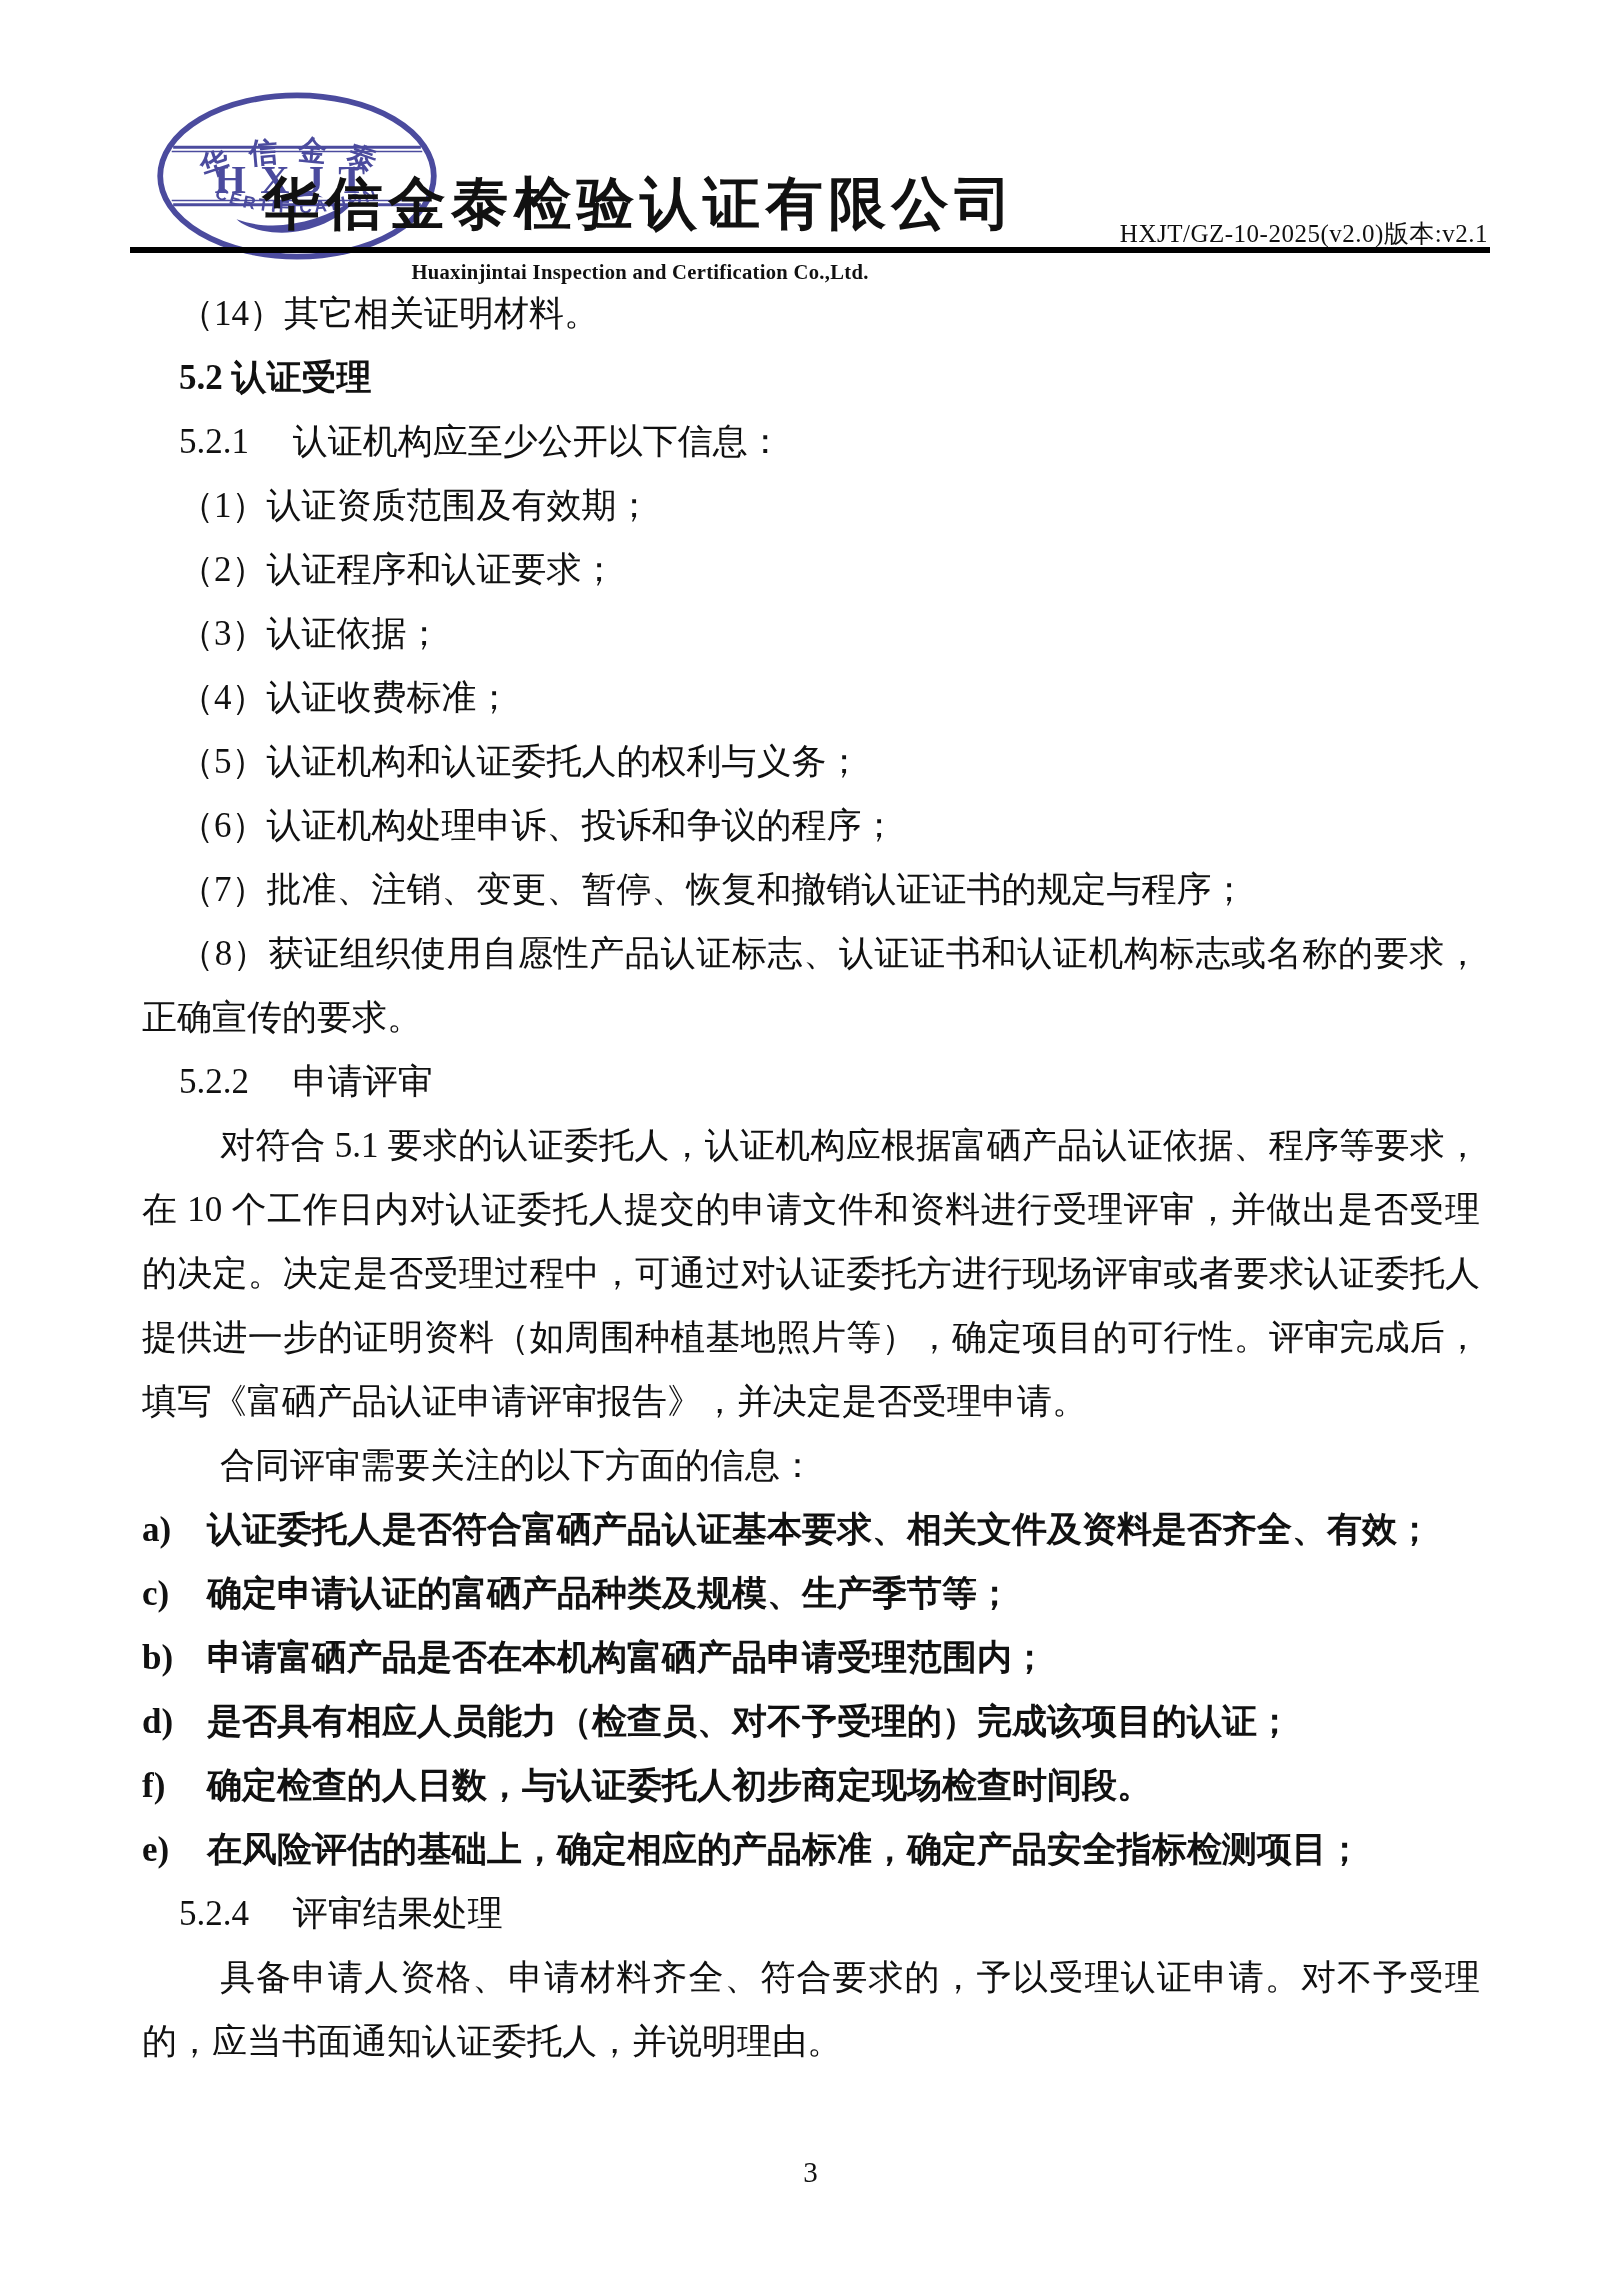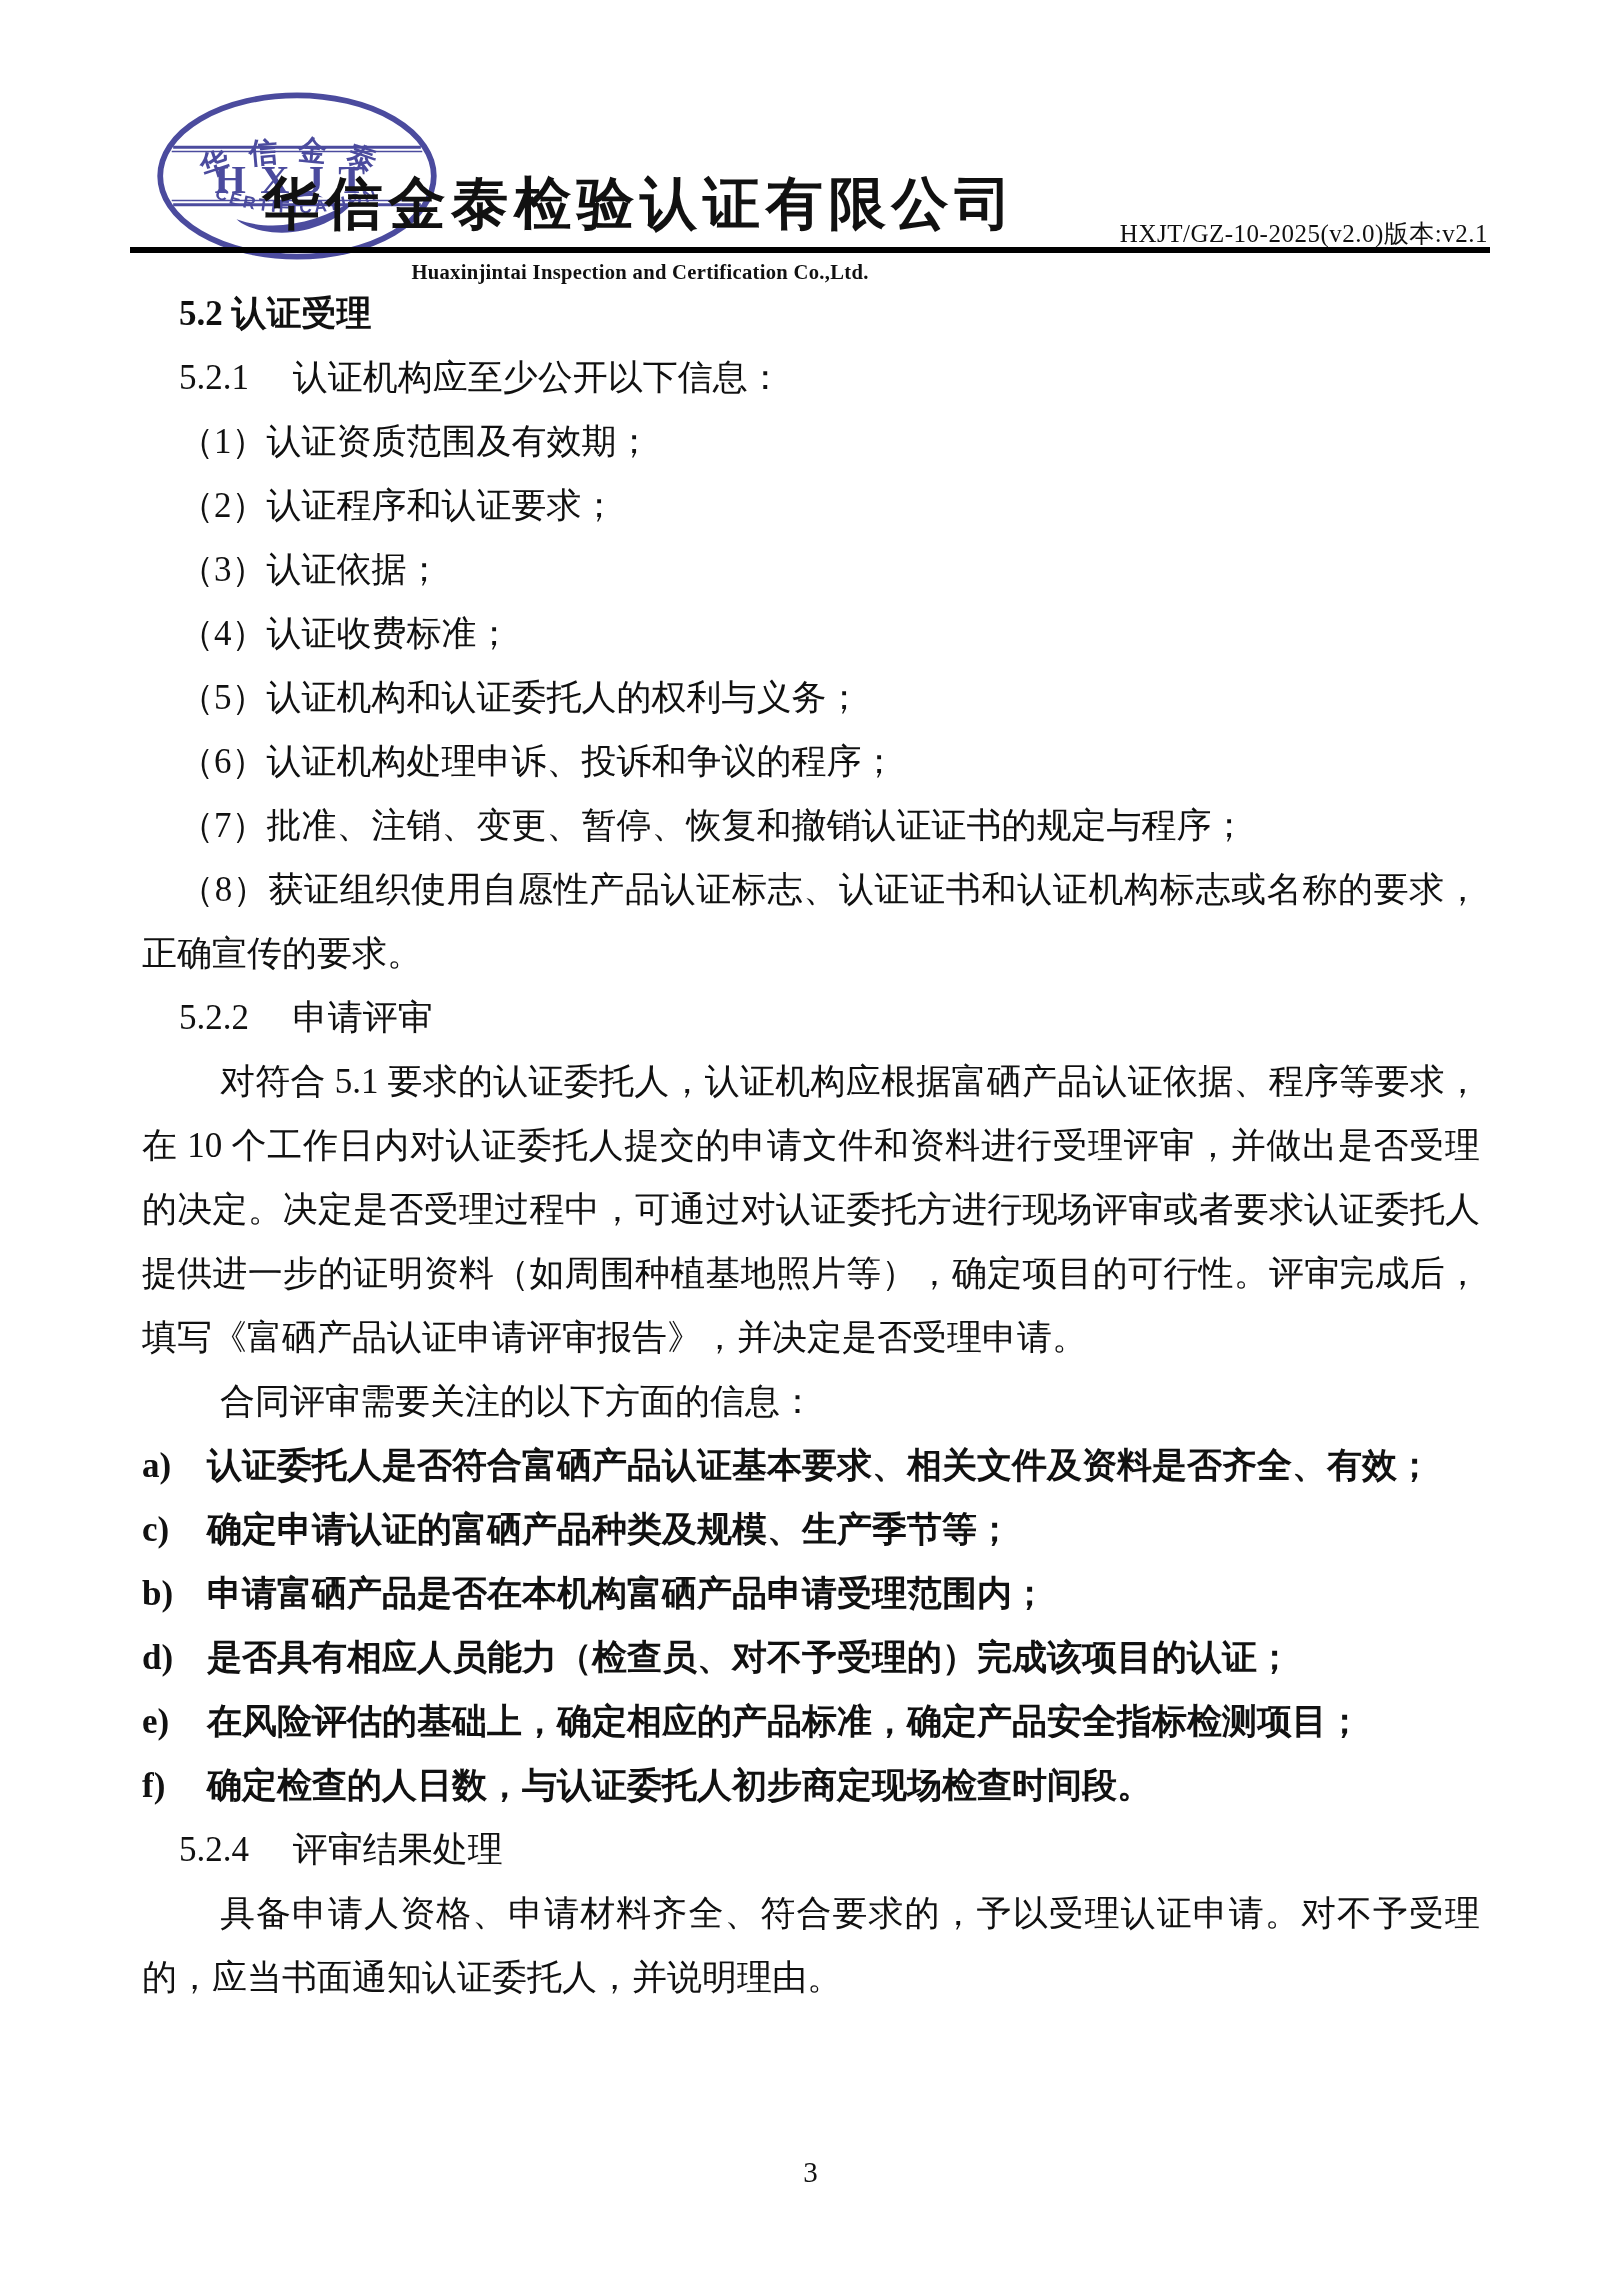--- a/index.html
+++ b/index.html
@@ -90,39 +90,40 @@
       </text>
     </svg>
   </div>
 
   <div class="company-zh">华信金泰检验认证有限公司</div>
   <div class="doc-code">HXJT/GZ-10-2025(v2.0)版本:v2.1</div>
   <div class="header-rule"></div>
   <div class="company-en">Huaxinjintai Inspection and Certification Co.,Ltd.</div>
 
   <div class="doc-body">
+      <p class="b-item">（14）其它相关证明材料。</p>
       <p class="b-heading">5.2 认证受理</p>
       <p class="b-item">5.2.1　 认证机构应至少公开以下信息：</p>
       <p class="b-item">（1）认证资质范围及有效期；</p>
       <p class="b-item">（2）认证程序和认证要求；</p>
       <p class="b-item">（3）认证依据；</p>
       <p class="b-item">（4）认证收费标准；</p>
       <p class="b-item">（5）认证机构和认证委托人的权利与义务；</p>
       <p class="b-item">（6）认证机构处理申诉、投诉和争议的程序；</p>
       <p class="b-item">（7）批准、注销、变更、暂停、恢复和撤销认证证书的规定与程序；</p>
       <p class="b-item">（8）获证组织使用自愿性产品认证标志、认证证书和认证机构标志或名称的要求，正确宣传的要求。</p>
       <p class="b-item">5.2.2　 申请评审</p>
       <p class="b-para">对符合 5.1 要求的认证委托人，认证机构应根据富硒产品认证依据、程序等要求，在 10 个工作日内对认证委托人提交的申请文件和资料进行受理评审，并做出是否受理的决定。决定是否受理过程中，可通过对认证委托方进行现场评审或者要求认证委托人提供进一步的证明资料（如周围种植基地照片等），确定项目的可行性。评审完成后，填写《富硒产品认证申请评审报告》，并决定是否受理申请。</p>
       <p class="b-para">合同评审需要关注的以下方面的信息：</p>
       <p class="b-letter"><span class="letter">a)</span><span>认证委托人是否符合富硒产品认证基本要求、相关文件及资料是否齐全、有效；</span></p>
       <p class="b-letter"><span class="letter">c)</span><span>确定申请认证的富硒产品种类及规模、生产季节等；</span></p>
       <p class="b-letter"><span class="letter">b)</span><span>申请富硒产品是否在本机构富硒产品申请受理范围内；</span></p>
       <p class="b-letter"><span class="letter">d)</span><span>是否具有相应人员能力（检查员、对不予受理的）完成该项目的认证；</span></p>
+      <p class="b-letter"><span class="letter">f)</span><span>确定检查的人日数，与认证委托人初步商定现场检查时间段。</span></p>
       <p class="b-letter"><span class="letter">e)</span><span>在风险评估的基础上，确定相应的产品标准，确定产品安全指标检测项目；</span></p>
-      <p class="b-letter"><span class="letter">f)</span><span>确定检查的人日数，与认证委托人初步商定现场检查时间段。</span></p>
       <p class="b-item">5.2.4　 评审结果处理</p>
       <p class="b-para">具备申请人资格、申请材料齐全、符合要求的，予以受理认证申请。对不予受理的，应当书面通知认证委托人，并说明理由。</p>
     </div>
 
   <div class="page-number">3</div>
 
 </div>
 
 
 </body></html>

